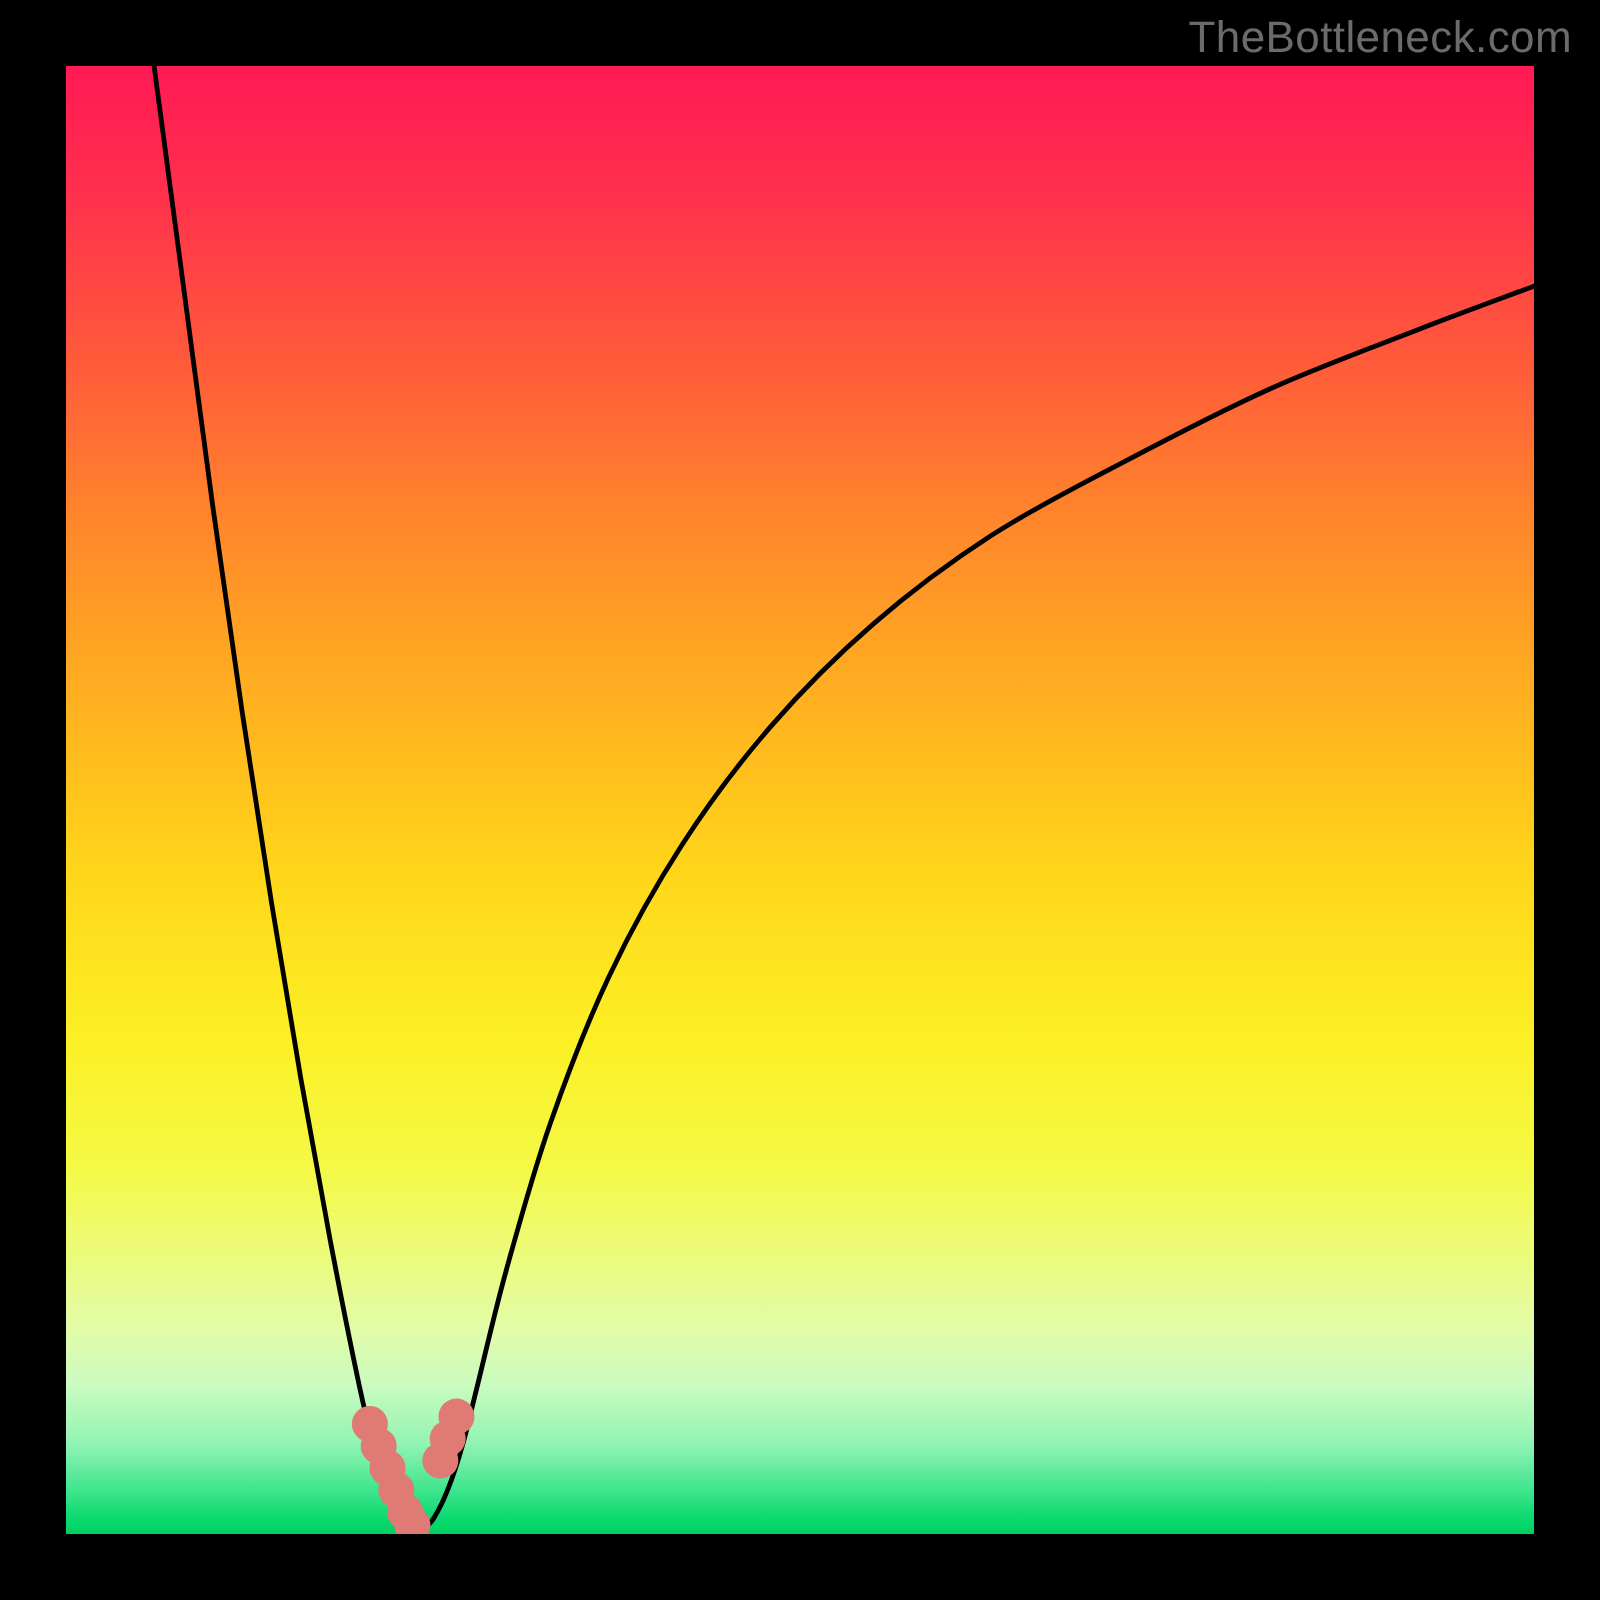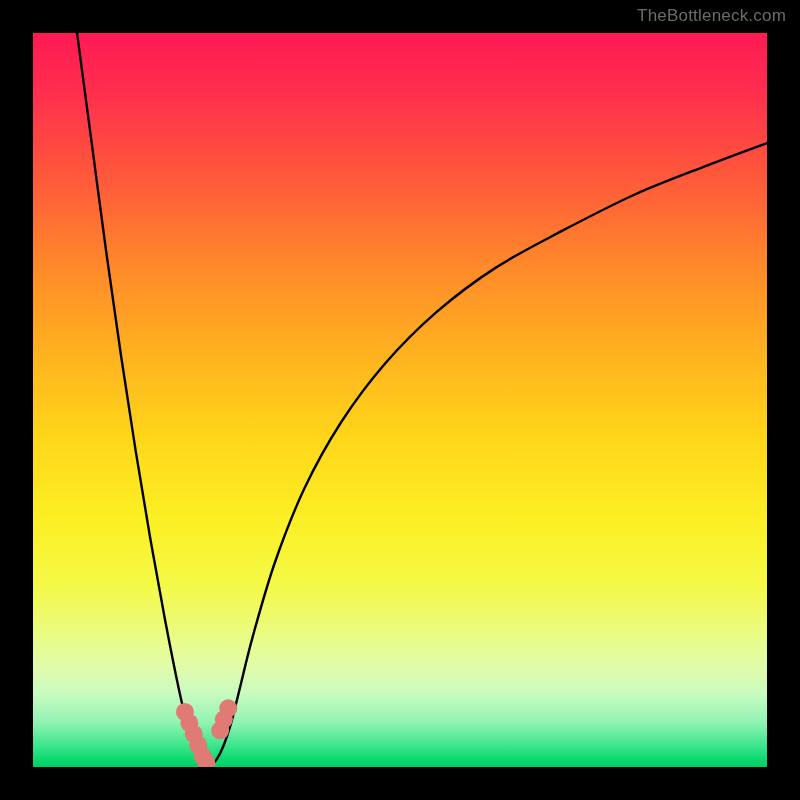--- a/index.html
+++ b/index.html
@@ -47,21 +47,21 @@
       #3fe58d 97%,
       #0ad96e 99%,
       #00d060 100%
     );
   }
   .watermark {
     position: absolute;
     top: 6px;
     right: 14px;
     color: #6b6b6b;
-    font-size: 17px;
+    font-size: 22px;
     letter-spacing: 0.2px;
     font-family: Arial, Helvetica, sans-serif;
   }
   svg.curves {
     position: absolute;
     inset: 0;
   }
 </style>
 </head>
 <body>

